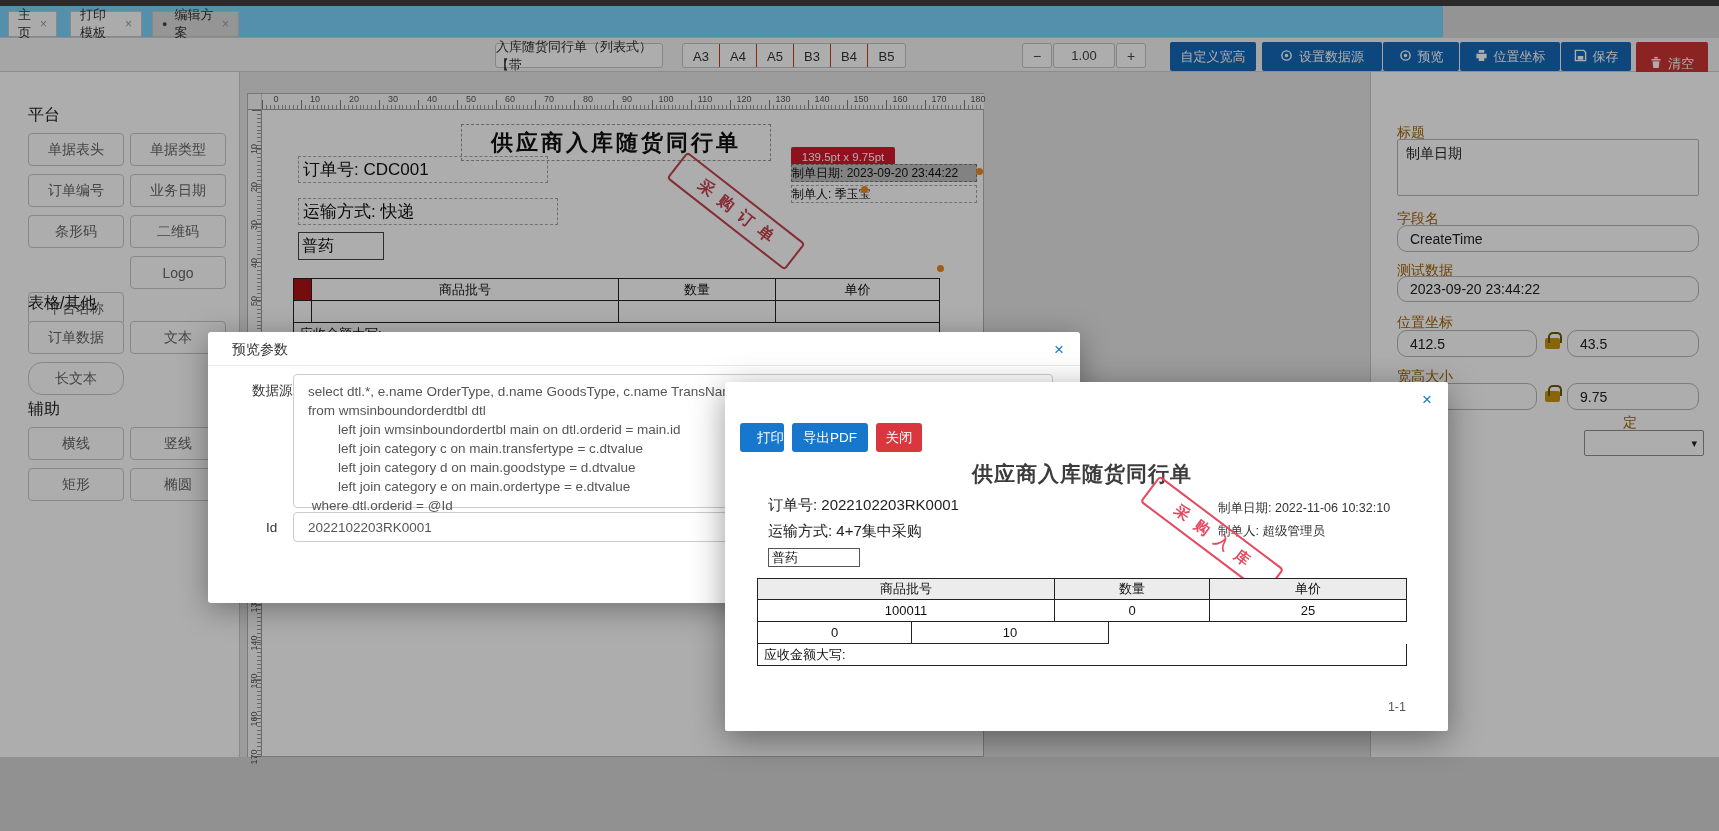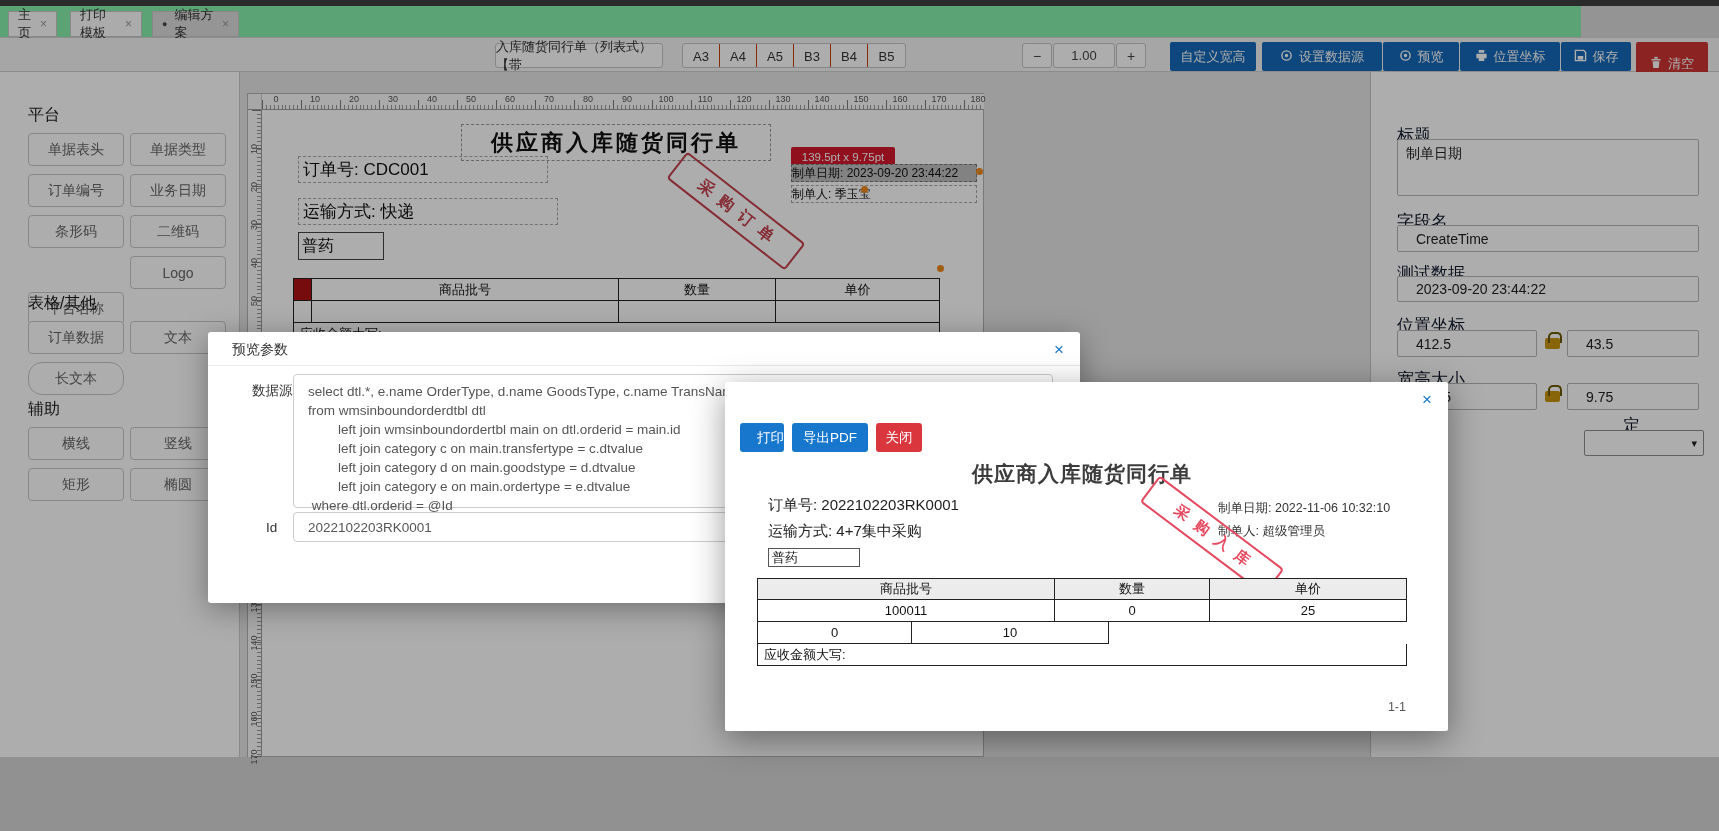--- a/index.html
+++ b/index.html
@@ -3,21 +3,21 @@
 <meta charset="utf-8">
 <style>
   * { margin:0; padding:0; box-sizing:border-box; }
   html,body { width:1719px; height:831px; overflow:hidden;
     font-family:"Liberation Sans","DejaVu Sans",sans-serif; background:#dadada; }
   body { position:relative; }
   .abs { position:absolute; }
 
   
   .top-strip { left:0; top:0; width:1719px; height:6px; background:#404042; }
-  .tabbar { left:0; top:6px; width:1581px; height:32px; background:#86efac; border-bottom:1px solid #d0d0d0; }
+  .tabbar { left:0; top:6px; width:1443px; height:32px; background:#7dd3fc; border-bottom:1px solid #d0d0d0; }
   .tab { position:absolute; top:5px; height:26px; background:#fcfcfc; border:1px solid #c9c9c9;
     display:flex; align-items:center; gap:7px; padding:0 9px; font-size:13px; color:#333; cursor:default; }
   .tab.active { background:#dcdcdc; }
   .tab .dot { font-size:9px; color:#444; }
   .tab .x { color:#999; font-size:12px; }
 
   .toolbar { left:0; top:38px; width:1719px; height:34px; background:#f5f5f5; border-bottom:1px solid #cfcfcf; }
   .tb-select { position:absolute; background:#fff; border:1px solid #c6c6c6; border-radius:3px;
     font-size:13px; color:#333; display:flex; align-items:center; justify-content:center; }
   .paper-group { position:absolute; display:flex; border:1px solid #c6c6c6; border-radius:3px; background:#fff; overflow:hidden; }
@@ -84,23 +84,23 @@
   .dtd:first-child { border-left:1px solid #222; }
   .dtr + .dtr .dtd { border-top:none; }
   .corner-red { background:#b01217; }
 
   
   .prop-panel { left:1370px; top:72px; width:349px; height:685px; background:#fff; border-left:1px solid #c6c6c6; }
   .ptabs { position:absolute; left:22px; top:16px; width:210px; display:flex; gap:16px;
     border-bottom:1px solid #e3e3e3; padding-bottom:0; }
   .ptab { font-size:15px; font-weight:bold; color:#222; padding-bottom:7px; }
   .ptab.active { color:#1569b8; border-bottom:2px solid #1569b8; }
-  .plabel { position:absolute; left:26px; font-size:17px; color:#0f172a; }
-  .pinput { position:absolute; border:1px solid #b5b5b5; border-radius:2px; background:#fff;
-    font-size:14px; color:#222; padding:0 18px; font-family:"Liberation Sans","DejaVu Sans",sans-serif; }
+  .plabel { position:absolute; left:26px; font-size:14px; color:#a16207; }
+  .pinput { position:absolute; border:1px solid #b5b5b5; border-radius:10px; background:#fff;
+    font-size:14px; color:#222; padding:0 12px; font-family:"Liberation Sans","DejaVu Sans",sans-serif; }
   .ptextarea { position:absolute; border:1px solid #b5b5b5; border-radius:2px; background:#fff;
     font-size:14px; color:#222; padding:5px 8px; }
   .lock { position:absolute; width:15px; height:11px; background:#c9960c; border-radius:2px; }
   .lock::before { content:""; position:absolute; left:2.5px; top:-6px; width:10px; height:9px;
     border:2px solid #6e5a07; border-bottom:none; border-radius:5px 5px 0 0; }
   .pselect { position:absolute; border:1px solid #8f8f8f; border-radius:2px; background:#fff;
     display:flex; align-items:center; justify-content:flex-end; padding-right:6px; font-size:11px; color:#222; }
 
   
   .overlay { left:0; top:0; width:1719px; height:831px; background:rgba(0,0,0,0.32); z-index:40; }

